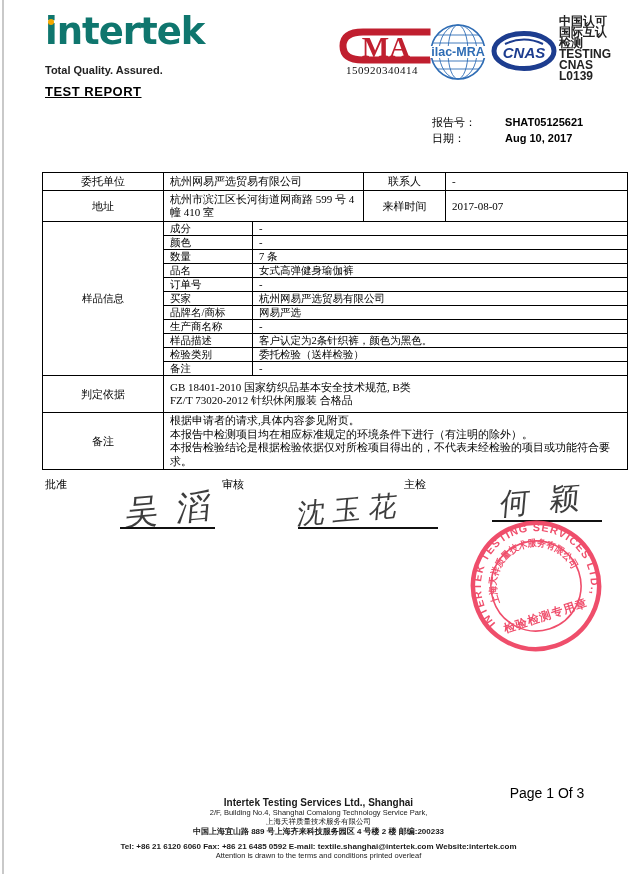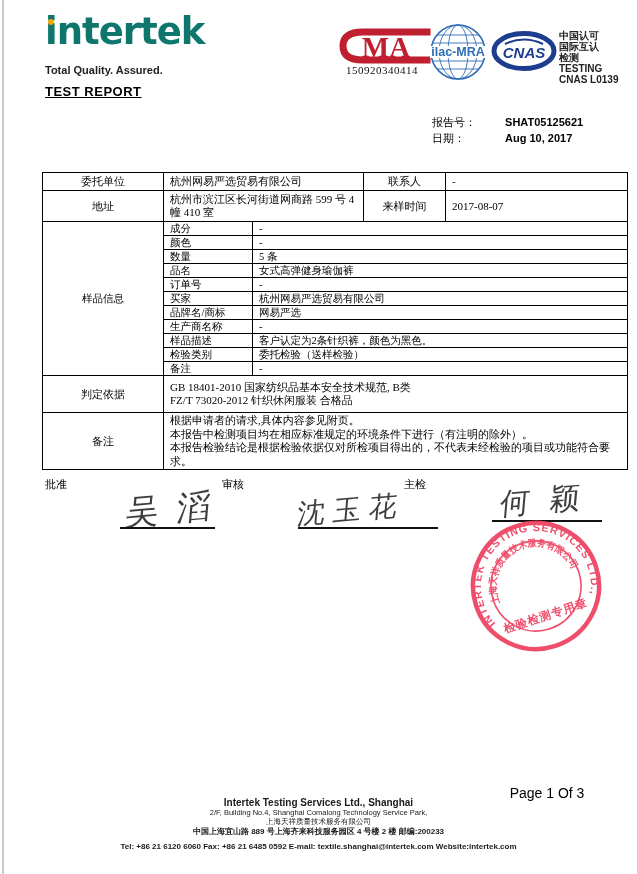--- a/index.html
+++ b/index.html
@@ -13,21 +13,21 @@
              letter-spacing:-1px;color:#0f766e;line-height:40px;}
   .logo-dot{position:absolute;left:3px;top:7px;width:6px;height:6px;border-radius:50%;background:#f5a800;}
   .tagline{font-size:11px;font-weight:bold;color:#222;margin-top:12px;}
 
   .marks{position:absolute;left:330px;top:10px;width:300px;height:85px;}
   .cma{position:absolute;left:6px;top:16px;}
   .cma-num{position:absolute;left:0px;top:54px;width:104px;text-align:center;
            font-family:"Liberation Serif",serif;font-size:11px;letter-spacing:0.5px;color:#111;}
   .ilac{position:absolute;left:99px;top:13px;}
   .cnas{position:absolute;left:161px;top:20px;}
-  .accr{position:absolute;left:229px;top:20px;font-size:10px;font-weight:bold;line-height:11px;color:#222;}
+  .accr{position:absolute;left:229px;top:6px;font-size:12px;font-weight:bold;line-height:11px;color:#222;}
 
   .report-title{position:absolute;left:45px;top:84px;font-size:13px;font-weight:bold;
                 letter-spacing:0.5px;text-decoration:underline;}
 
   .meta{position:absolute;left:432px;top:114px;font-size:11px;}
   .meta-row{height:16px;line-height:16px;}
   .meta-label{display:inline-block;width:70px;font-family:"Liberation Serif",serif;}
   .meta-value{display:inline-block;font-weight:bold;}
 
   
@@ -144,21 +144,21 @@
       <td class="lbl" rowspan="11">样品信息</td>
       <td class="sub">成分</td>
       <td class="val" colspan="3">-</td>
     </tr>
     <tr class="sample">
       <td class="sub">颜色</td>
       <td class="val" colspan="3">-</td>
     </tr>
     <tr class="sample">
       <td class="sub">数量</td>
-      <td class="val" colspan="3">5 条</td>
+      <td class="val" colspan="3">7 条</td>
     </tr>
     <tr class="sample">
       <td class="sub">品名</td>
       <td class="val" colspan="3">女式高弹健身瑜伽裤</td>
     </tr>
     <tr class="sample">
       <td class="sub">订单号</td>
       <td class="val" colspan="3">-</td>
     </tr>
     <tr class="sample">
@@ -234,14 +234,15 @@
   </svg>
 
   <div class="page-num">Page 1 Of 3</div>
 
   <div class="footer">
     <div class="f-company">Intertek Testing Services Ltd., Shanghai</div>
     <div class="f-line">2/F, Building No.4, Shanghai Comalong Technology Service Park,</div>
     <div class="f-line">上海天祥质量技术服务有限公司</div>
     <div class="f-cnaddr">中国上海宜山路 889 号上海齐来科技服务园区 4 号楼 2 楼 邮编:200233</div>
     <div class="f-contact">Tel: +86 21 6120 6060   Fax: +86 21 6485 0592   E-mail: textile.shanghai@intertek.com Website:intertek.com</div>
+    <div class="f-note">Attention is drawn to the terms and conditions printed overleaf</div>
   </div>
 </div>
 
 </body></html>

